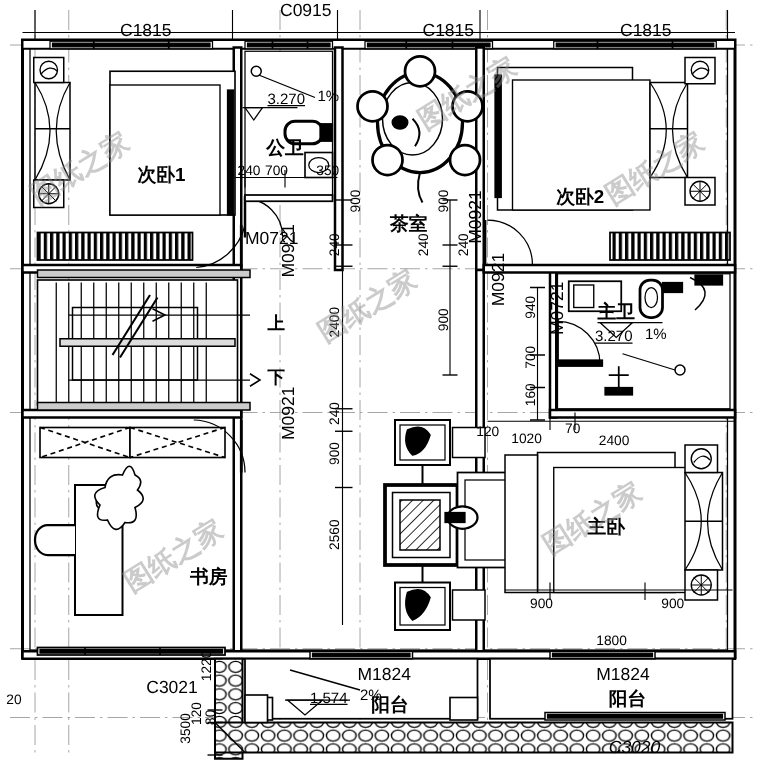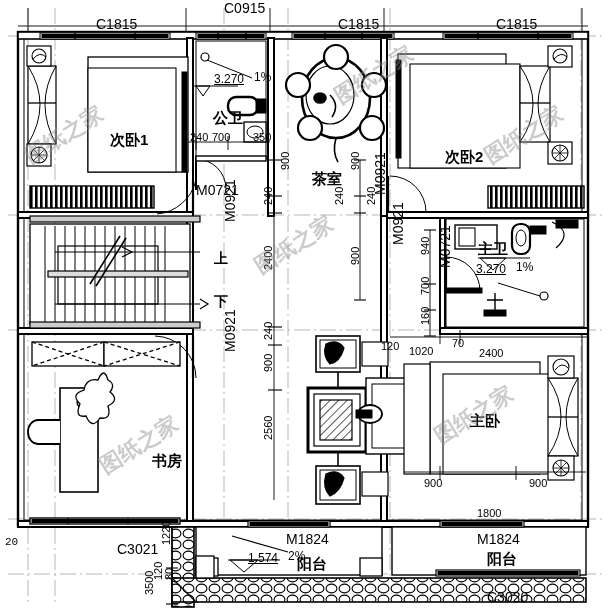--- a/index.html
+++ b/index.html
@@ -401,21 +401,21 @@
       <div class="lbl room" style="left: 478px; top: 240px;">主卫</div>
       <div class="lbl room" style="left: 152px; top: 452px;">书房</div>
       <div class="lbl room" style="left: 470px; top: 412px;">主卧</div>
       <div class="lbl room" style="left: 297px; top: 555px;">阳台</div>
       <div class="lbl room" style="left: 487px; top: 550px;">阳台</div>
       <div class="lbl code" style="left: 96px; top: 16px;">C1815</div>
       <div class="lbl code" style="left: 224px; top: 0;">C0915</div>
       <div class="lbl code" style="left: 338px; top: 16px;">C1815</div>
       <div class="lbl code" style="left: 496px; top: 16px;">C1815</div>
       <div class="lbl code" style="left: 117px; top: 541px;">C3021</div>
-      <div class="lbl code" style="left: 487px; top: 589px;">C3020</div>
+      <div class="lbl code" style="left: 487px; top: 589px; font-style: italic;">C3020</div>
       <div class="lbl code" style="left: 196px; top: 182px;">M0721</div>
       <div class="lbl codev" style="left: 222px; top: 222px;">M0921</div>
       <div class="lbl codev" style="left: 222px; top: 352px;">M0921</div>
       <div class="lbl codev" style="left: 372px; top: 195px;">M0921</div>
       <div class="lbl codev" style="left: 390px; top: 245px;">M0921</div>
       <div class="lbl codev" style="left: 437px; top: 268px;">M0721</div>
       <div class="lbl code" style="left: 286px; top: 531px;">M1824</div>
       <div class="lbl code" style="left: 477px; top: 531px;">M1824</div>
       <div class="lbl elev" style="left: 214px; top: 72px; text-decoration: underline;">3.270</div>
       <div class="lbl elev" style="left: 254px; top: 70px;">1%</div>
@@ -443,21 +443,21 @@
       <div class="lbl dim" style="left: 452px; top: 337px;">70</div>
       <div class="lbl dim" style="left: 479px; top: 347px;">2400</div>
       <div class="lbl dim" style="left: 381px; top: 340px;">120</div>
       <div class="lbl dim" style="left: 477px; top: 470px; margin-top: 37px;">1800</div>
       <div class="lbl dim" style="left: 424px; top: 477px;">900</div>
       <div class="lbl dim" style="left: 529px; top: 477px;">900</div>
       <div class="lbl dimv" style="left: 160px; top: 545px;">1220</div>
       <div class="lbl dimv" style="left: 152px; top: 580px;">120</div>
       <div class="lbl dimv" style="left: 163px; top: 580px;">80</div>
       <div class="lbl dimv" style="left: 143px; top: 595px;">3500</div>
-      <div class="lbl dim" style="left: 5px; top: 536px; font-family: Liberation Mono, monospace;">20</div>
+      <div class="lbl dim" style="left: 5px; top: 554px;">20</div>
       <div class="lbl room" style="left: 214px; top: 250px; font-size: 14px;">上</div>
       <div class="lbl room" style="left: 214px; top: 293px; font-size: 14px;">下</div>
     </div>
   <div id="wmlayer">
       <div class="wm" style="left: 20px; top: 120px;">图纸之家</div>
       <div class="wm" style="left: 95px; top: 430px;">图纸之家</div>
       <div class="wm" style="left: 250px; top: 230px;">图纸之家</div>
       <div class="wm" style="left: 330px; top: 60px;">图纸之家</div>
       <div class="wm" style="left: 430px; top: 400px;">图纸之家</div>
       <div class="wm" style="left: 480px; top: 120px;">图纸之家</div>

